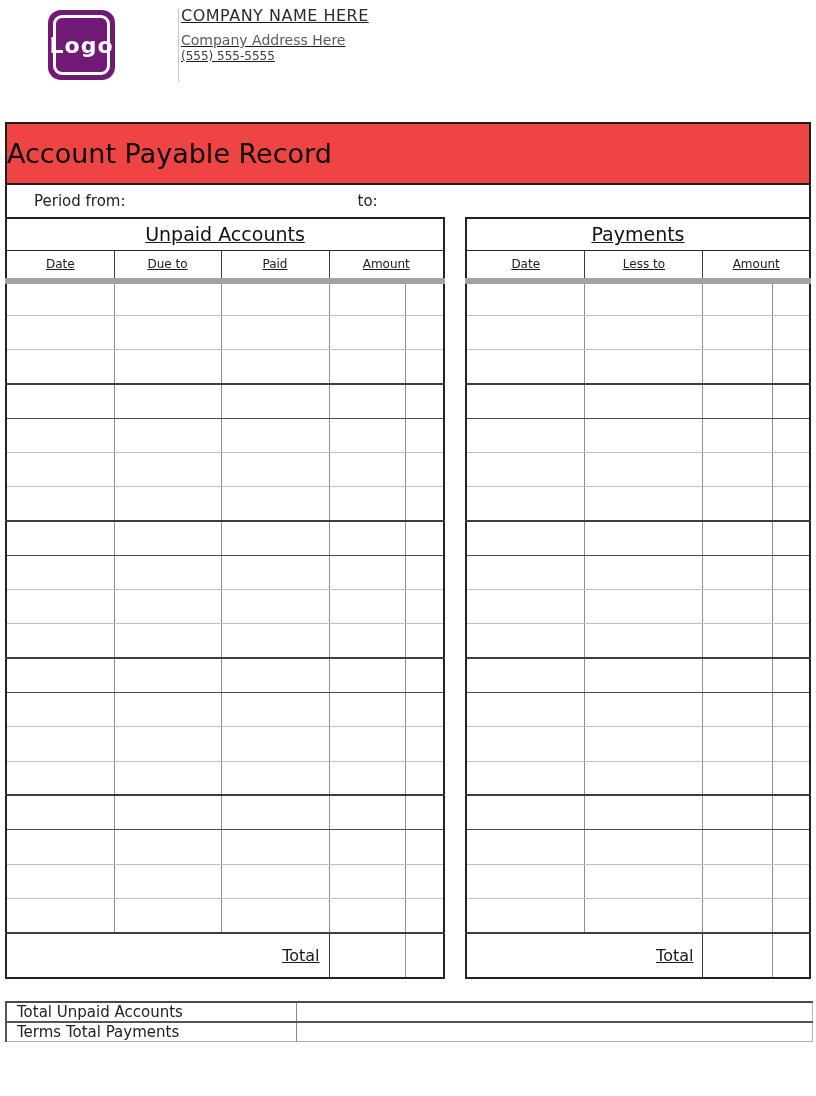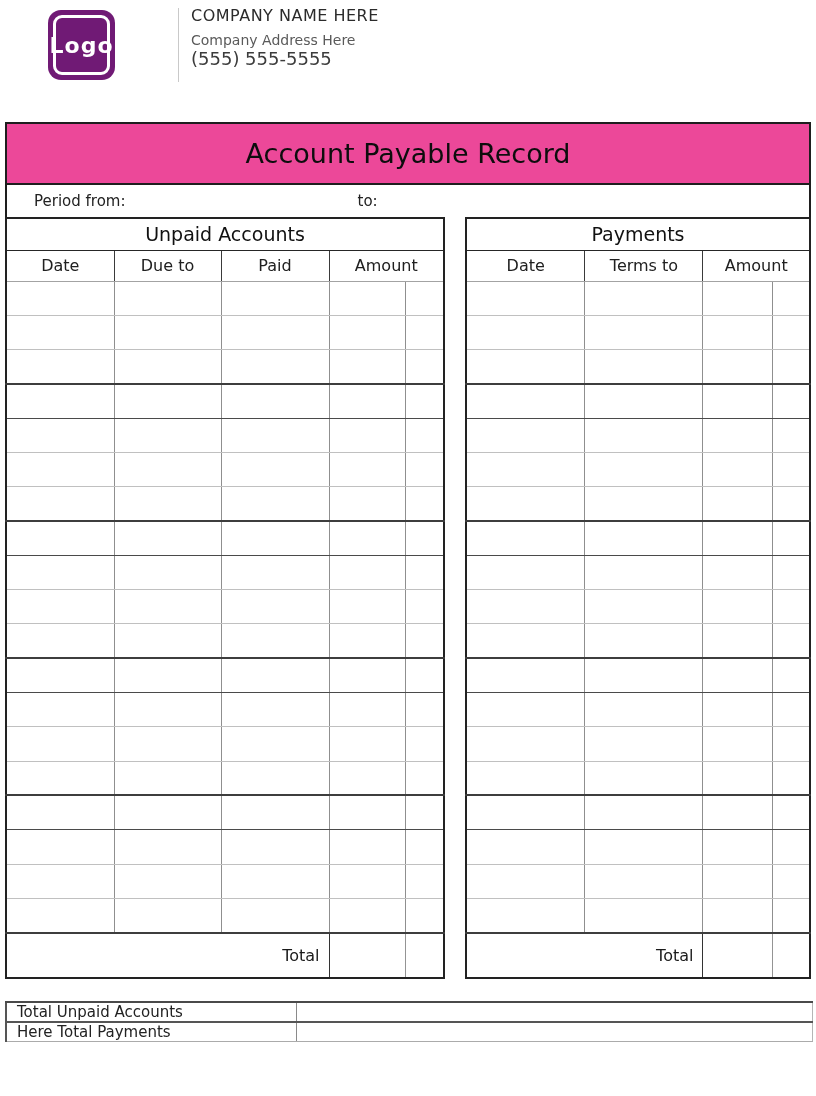--- a/index.html
+++ b/index.html
@@ -20,62 +20,63 @@
     width:67px; height:70px;
     background:#701a75; border-radius:13px;
   }
   .logo-inner {
     position:absolute; left:5px; top:5px; right:5px; bottom:5px;
     border:3px solid #ffffff; border-radius:9px;
     display:flex; align-items:center; justify-content:center;
   }
   .logo-text { color:#ffffff; font-weight:bold; font-size:22px; letter-spacing:1px; }
   .vsep { position:absolute; left:178px; top:8px; width:1px; height:74px; background:#c9c9c9; }
-  .company-block { position:absolute; left:191px; top:8px; line-height:1; }
+  .company-block { position:absolute; left:181px; top:8px; line-height:1;text-decoration:underline; }
   .company-name { font-size:16px; color:#2b2b2b; margin-bottom:9px; letter-spacing:0.5px; }
   .company-address { font-size:14px; color:#5a5a5a; margin-bottom:3px; }
-  .company-phone { font-size:18px; color:#3c3c3c; }
+  .company-phone { font-size:12px; color:#3c3c3c; }
 
   
   .title-bar {
     margin:0 5px; height:63px;
-    background:#ec4899; border:2px solid #1e1e1e;
-    display:flex; align-items:center; justify-content:center;
+    background:#ef4444; border:2px solid #1e1e1e;
+    display:flex; align-items:center; 
   }
   .title-bar span { font-size:27px; color:#0d0d0d; }
 
   
   .period-row {
     margin:0 5px; height:32px;
     border-left:2px solid #1e1e1e; border-right:2px solid #1e1e1e;
     display:flex; align-items:center; padding-left:27px;
     font-size:15px; color:#222;
   }
   .period-value-from { width:232px; height:24px; }
   .period-value-to { flex:1; height:24px; }
 
   
   .tables-row { margin:0 5px; display:flex; }
   .table-gap { width:24px; }
   table.form-table {
     border-collapse:collapse; table-layout:fixed;
     border:2px solid #222222;
+    text-decoration:underline;
   }
   table.left-table  { width:438px; }
   table.right-table { width:344px; }
   td { padding:0; }
 
   td.sec-title {
     height:32px; text-align:center; font-size:19px; color:#111;
     border-bottom:1px solid #262626;
   }
   tr.col-head td {
-    height:31px; text-align:center; font-size:16px; color:#202020;
+    height:31px; text-align:center; font-size:12px; color:#202020;
     border-right:1px solid #3a3a3a;
-    border-bottom:1px solid #a3a3a3;
+    border-bottom:6px solid #a3a3a3;
   }
   tr.col-head td:last-child { border-right:none; }
 
   tbody td {
     height:34.3px;
     border-right:1px solid #8f8f8f;
   }
   tbody td:last-child { border-right:none; }
   tr.rule-light td { border-bottom:1px solid #c0c0c0; }
   tr.rule-dark  td { border-bottom:1px solid #4a4a4a; }
@@ -305,21 +306,21 @@
           <col style="width:118px">
         <col style="width:70px">
           <col style="width:37px">
       </colgroup>
       <thead>
         <tr>
           <td class="sec-title" colspan="4">Payments</td>
         </tr>
         <tr class="col-head">
           <td>Date</td>
-          <td>Terms to</td>
+          <td>Less to</td>
           <td colspan="2">Amount</td>
         </tr>
       </thead>
       <tbody id="payments-body">
           <tr class="rule-light">
             <td></td>
             <td></td>
             <td></td>
             <td></td>
           </tr>
@@ -447,19 +448,19 @@
     <colgroup>
       <col style="width:290px">
         <col style="width:516px">
     </colgroup>
     <tbody>
         <tr class="sum-r1">
       <td class="sum-label">Total Unpaid Accounts</td>
       <td></td>
     </tr>
     <tr class="sum-r2">
-      <td class="sum-label">Here Total Payments</td>
+      <td class="sum-label">Terms Total Payments</td>
       <td></td>
     </tr>
   </tbody>
     </table>
 
 </div>
 
 </body></html>

